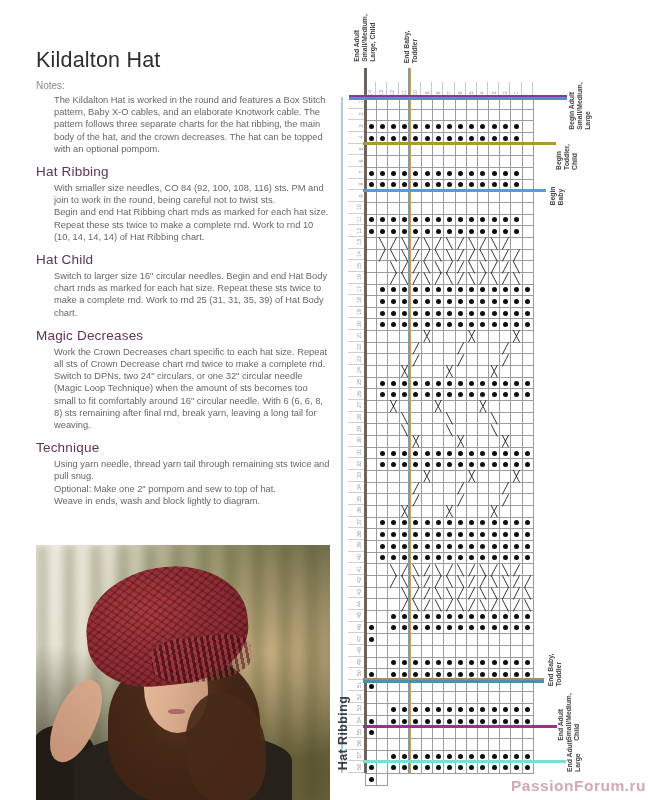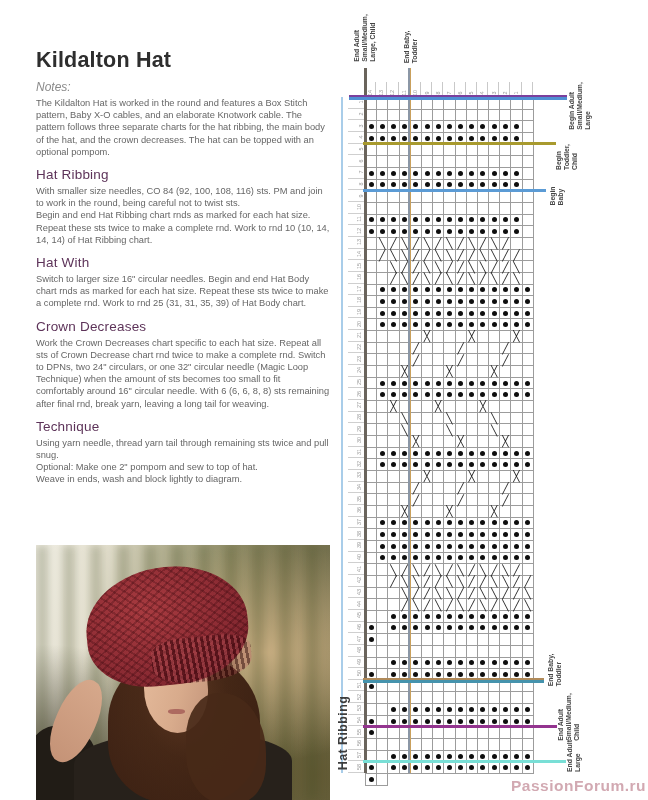--- a/index.html
+++ b/index.html
@@ -1,22 +1,22 @@
 <!DOCTYPE html>
 <html><head>
 <meta charset="utf-8">
 <style>
   html,body{margin:0;padding:0}
   body{width:648px;height:800px;position:relative;background:#fff;overflow:hidden;
        font-family:"Liberation Sans",sans-serif;color:#666}
   
   #textcol{position:absolute;left:36px;top:48px;width:295px}
-  h1{font-size:21.5px;line-height:24px;margin:0 0 8px 0;color:#2e2e2e;font-weight:bold;letter-spacing:.2px}
-  .notes{font-style:italic;color:#8a8a8a;font-size:12px;margin:0 0 3px 0}
-  p.body{font-size:9.3px;line-height:12.2px;margin:0 0 9px 0;color:#666;white-space:pre-line}
+  h1{font-size:21.5px;line-height:24px;margin:0 0 8px 0;color:#2e2e2e;font-weight:normal;letter-spacing:.2px}
+  .notes{color:#8a8a8a;font-size:10px;margin:0 0 3px 0}
+  p.body{font-size:9.3px;line-height:12.2px;margin:0 0 9px 18px;color:#666;white-space:pre-line}
   .directions{font-size:11px;font-weight:bold;color:#3a1c37;margin:12px 0 1px 0;letter-spacing:.3px}
   .subhead{font-size:13.5px;color:#5d3359;margin:9px 0 3px 0;letter-spacing:.2px}
   
   #colnums{position:absolute;left:365px;top:82px;height:14px;display:grid;grid-template-columns:repeat(15,11.2px)}
   #colnums .cn{border-right:1px solid #c9c9c9;display:flex;align-items:flex-end;justify-content:center}
   #colnums .cn span{display:inline-block;transform:rotate(-90deg);font-size:5.5px;color:#9a9a9a}
   #rownums{position:absolute;left:348px;top:97px;width:16px}
   #rownums .rn{height:11.66px;box-sizing:border-box;border-bottom:1px solid #cfcfcf;
                display:flex;align-items:center;justify-content:flex-end;padding-right:2px}
   #rownums .rn span{display:inline-block;transform:rotate(-90deg);font-size:5.5px;color:#9a9a9a}
@@ -73,24 +73,24 @@
 
 <div id="textcol">
   <h1>Kildalton Hat</h1>
   <div class="notes">Notes:</div>
   <p class="body">The Kildalton Hat is worked in the round and features a Box Stitch pattern, Baby X-O cables, and an elaborate Knotwork cable. The pattern follows three separate charts for the hat ribbing, the main body of the hat, and the crown decreases. The hat can be topped with an optional pompom.</p>
 
   <div class="subhead">Hat Ribbing</div>
   <p class="body">With smaller size needles, CO 84 (92, 100, 108, 116) sts. PM and join to work in the round, being careful not to twist sts.
 Begin and end Hat Ribbing chart rnds as marked for each hat size. Repeat these sts twice to make a complete rnd. Work to rnd 10 (10, 14, 14, 14) of Hat Ribbing chart.</p>
 
-  <div class="subhead">Hat With</div>
+  <div class="subhead">Hat Child</div>
   <p class="body">Switch to larger size 16" circular needles. Begin and end Hat Body chart rnds as marked for each hat size. Repeat these sts twice to make a complete rnd. Work to rnd 25 (31, 31, 35, 39) of Hat Body chart.</p>
 
-  <div class="subhead">Crown Decreases</div>
+  <div class="subhead">Magic Decreases</div>
   <p class="body">Work the Crown Decreases chart specific to each hat size. Repeat all sts of Crown Decrease chart rnd twice to make a complete rnd. Switch to DPNs, two 24" circulars, or one 32" circular needle (Magic Loop Technique) when the amount of sts becomes too small to fit comfortably around 16" circular needle. With 6 (6, 6, 8, 8) sts remaining after final rnd, break yarn, leaving a long tail for weaving.</p>
 
   <div class="subhead">Technique</div>
   <p class="body">Using yarn needle, thread yarn tail through remaining sts twice and pull snug.
 Optional: Make one 2" pompom and sew to top of hat.
 Weave in ends, wash and block lightly to diagram.</p>
 </div>
 
 <div id="chart-root">
   <div class="edgeline"></div>

